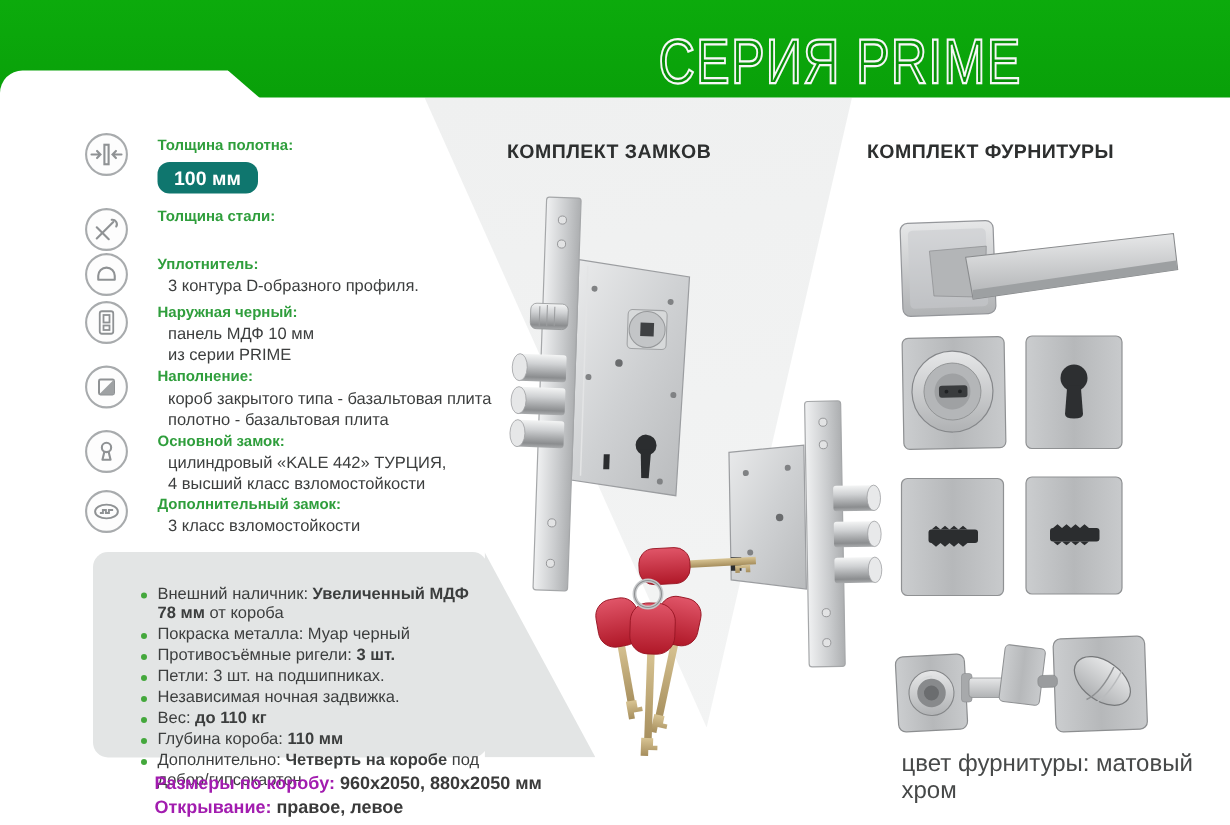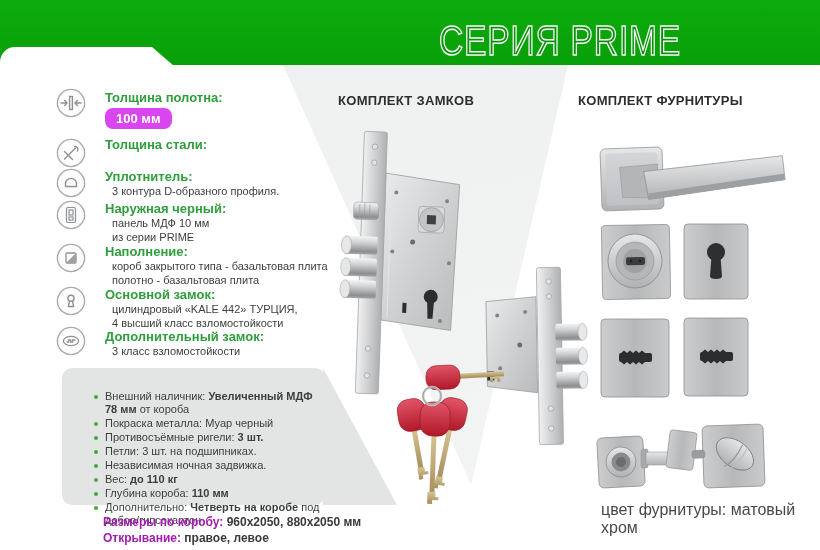--- a/index.html
+++ b/index.html
@@ -15,23 +15,23 @@
               border-top-left-radius:15px;}
   .notch-tri{position:absolute;left:152px;top:47px;width:22px;height:19px;background:#fff;
              clip-path:polygon(0 0,100% 100%,0 100%);}
   .series-title{position:absolute;left:370px;top:17px;width:380px;text-align:center;
                 font-size:42px;font-weight:400;letter-spacing:1px;
                 color:rgba(0,70,0,0.20);-webkit-text-stroke:1.5px #f7f7f7;
                 transform:scaleX(.8);transform-origin:center;white-space:nowrap;}
   
   .spec-icon{position:absolute;left:56px;width:30px;height:30px;}
   .spec{position:absolute;left:105px;width:255px;}
-  .spec-label{font-size:13px;font-weight:bold;color:#2f9e3c;line-height:15px;}
+  .spec-label{font-size:10px;font-weight:bold;color:#2f9e3c;line-height:15px;}
   .spec-line{font-size:11px;color:#3c3e3e;line-height:14px;padding-left:7px;}
-  .badge{display:inline-block;margin:3px 0 0 0;background:#d946ef;color:#fff;
+  .badge{display:inline-block;margin:3px 0 0 0;background:#0f766e;color:#fff;
          font-size:13px;font-weight:bold;padding:3px 11px;border-radius:8px;}
   .features-box{position:absolute;left:62px;top:368px;width:263px;height:137px;
                 background:#e3e5e5;border-radius:10px;}
   .features-tri{position:absolute;left:323px;top:368px;width:74px;height:137px;background:#e3e5e5;
                 clip-path:polygon(0 0,100% 100%,0 100%);}
   ul.features{position:absolute;left:76px;top:374px;width:232px;margin:16px;padding:0;list-style:none;}
   ul.features li{position:relative;font-size:11px;line-height:13px;color:#3c3e3e;
                  padding-left:13px;margin-bottom:1px;}
   ul.features li::before{content:"";position:absolute;left:2px;top:4.5px;width:4px;height:4px;
                  border-radius:50%;background:#44a83c;}

